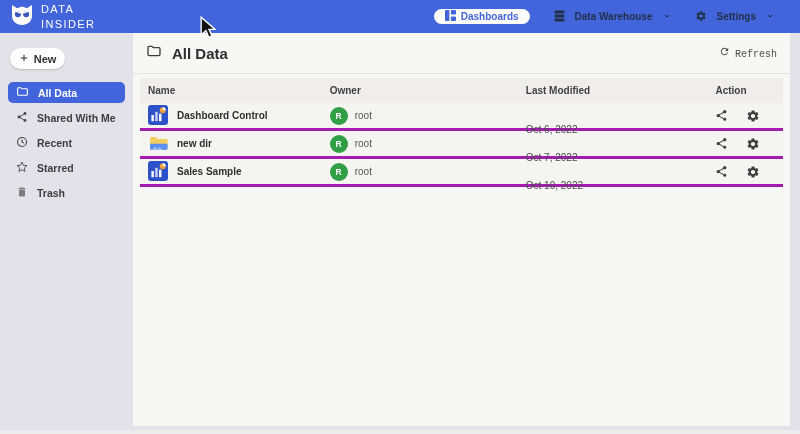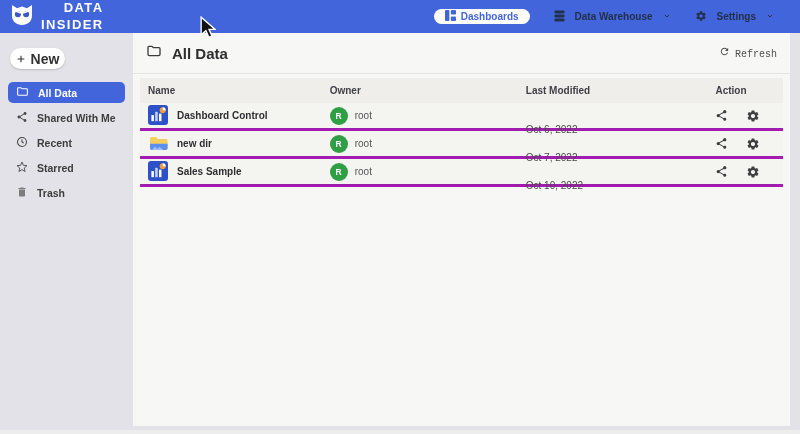--- a/index.html
+++ b/index.html
@@ -4,35 +4,35 @@
 <style>
   * { margin:0; padding:0; box-sizing:border-box; }
   html,body { width:800px; height:434px; overflow:hidden; background:#ededed;
     font-family:"Liberation Sans", sans-serif; }
   .app { width:800px; height:430px; background:#e2e2e8; position:relative; }
 
   
   .navbar { height:33px; background:#4365dc; display:flex; align-items:center;
     justify-content:space-between; padding:0 26px 0 10px; }
   .brand { display:flex; align-items:center; gap:7px; }
-  .brand-text { color:#fff; font-size:13px; font-weight:700; letter-spacing:1.4px;
-    line-height:1.3;text-align:right; }
+  .brand-text { color:#fff; font-size:11px; font-weight:400; letter-spacing:1.4px;
+    line-height:1.3; }
   .nav-right { display:flex; align-items:center; gap:24px; }
   .dash-btn { background:#fff; color:#4365dc; border:none; border-radius:12px;
     height:15px; padding:4px 11px; display:flex; align-items:center; gap:5px;
     font-size:10px; font-weight:700; font-family:inherit; cursor:pointer; }
   .nav-link { display:flex; align-items:center; gap:10px; color:#22304a;
     font-size:10px; font-weight:700; cursor:pointer; }
 
   
   .layout { display:flex; height:397px; }
   .sidebar { width:133px; padding-top:15px; flex:none; }
   .new-btn { margin-left:10px; width:55px; height:21px; background:#fff; border:none;
     border-radius:11px; display:flex; align-items:center; justify-content:center;
-    gap:5px; font-size:14px; font-weight:700; color:#333; font-family:inherit;
+    gap:5px; font-size:11px; font-weight:700; color:#333; font-family:inherit;
     box-shadow:0 1px 2px rgba(0,0,0,.18); cursor:pointer; }
   .side-list { margin-top:13px; padding:0 8px; display:flex; flex-direction:column; gap:4px; }
   .side-item { height:21px; border-radius:5px; display:flex; align-items:center; gap:9px;
     padding:0 8px; font-size:10.5px; font-weight:600; color:#3d3d3d; cursor:pointer; }
   .side-item svg { flex:none; }
   .side-item.active { background:#4365dc; color:#fff; }
 
   
   .main { flex:1; margin-right:10px; height:393px; background:#f7f7f5;
     display:flex; flex-direction:column; }

